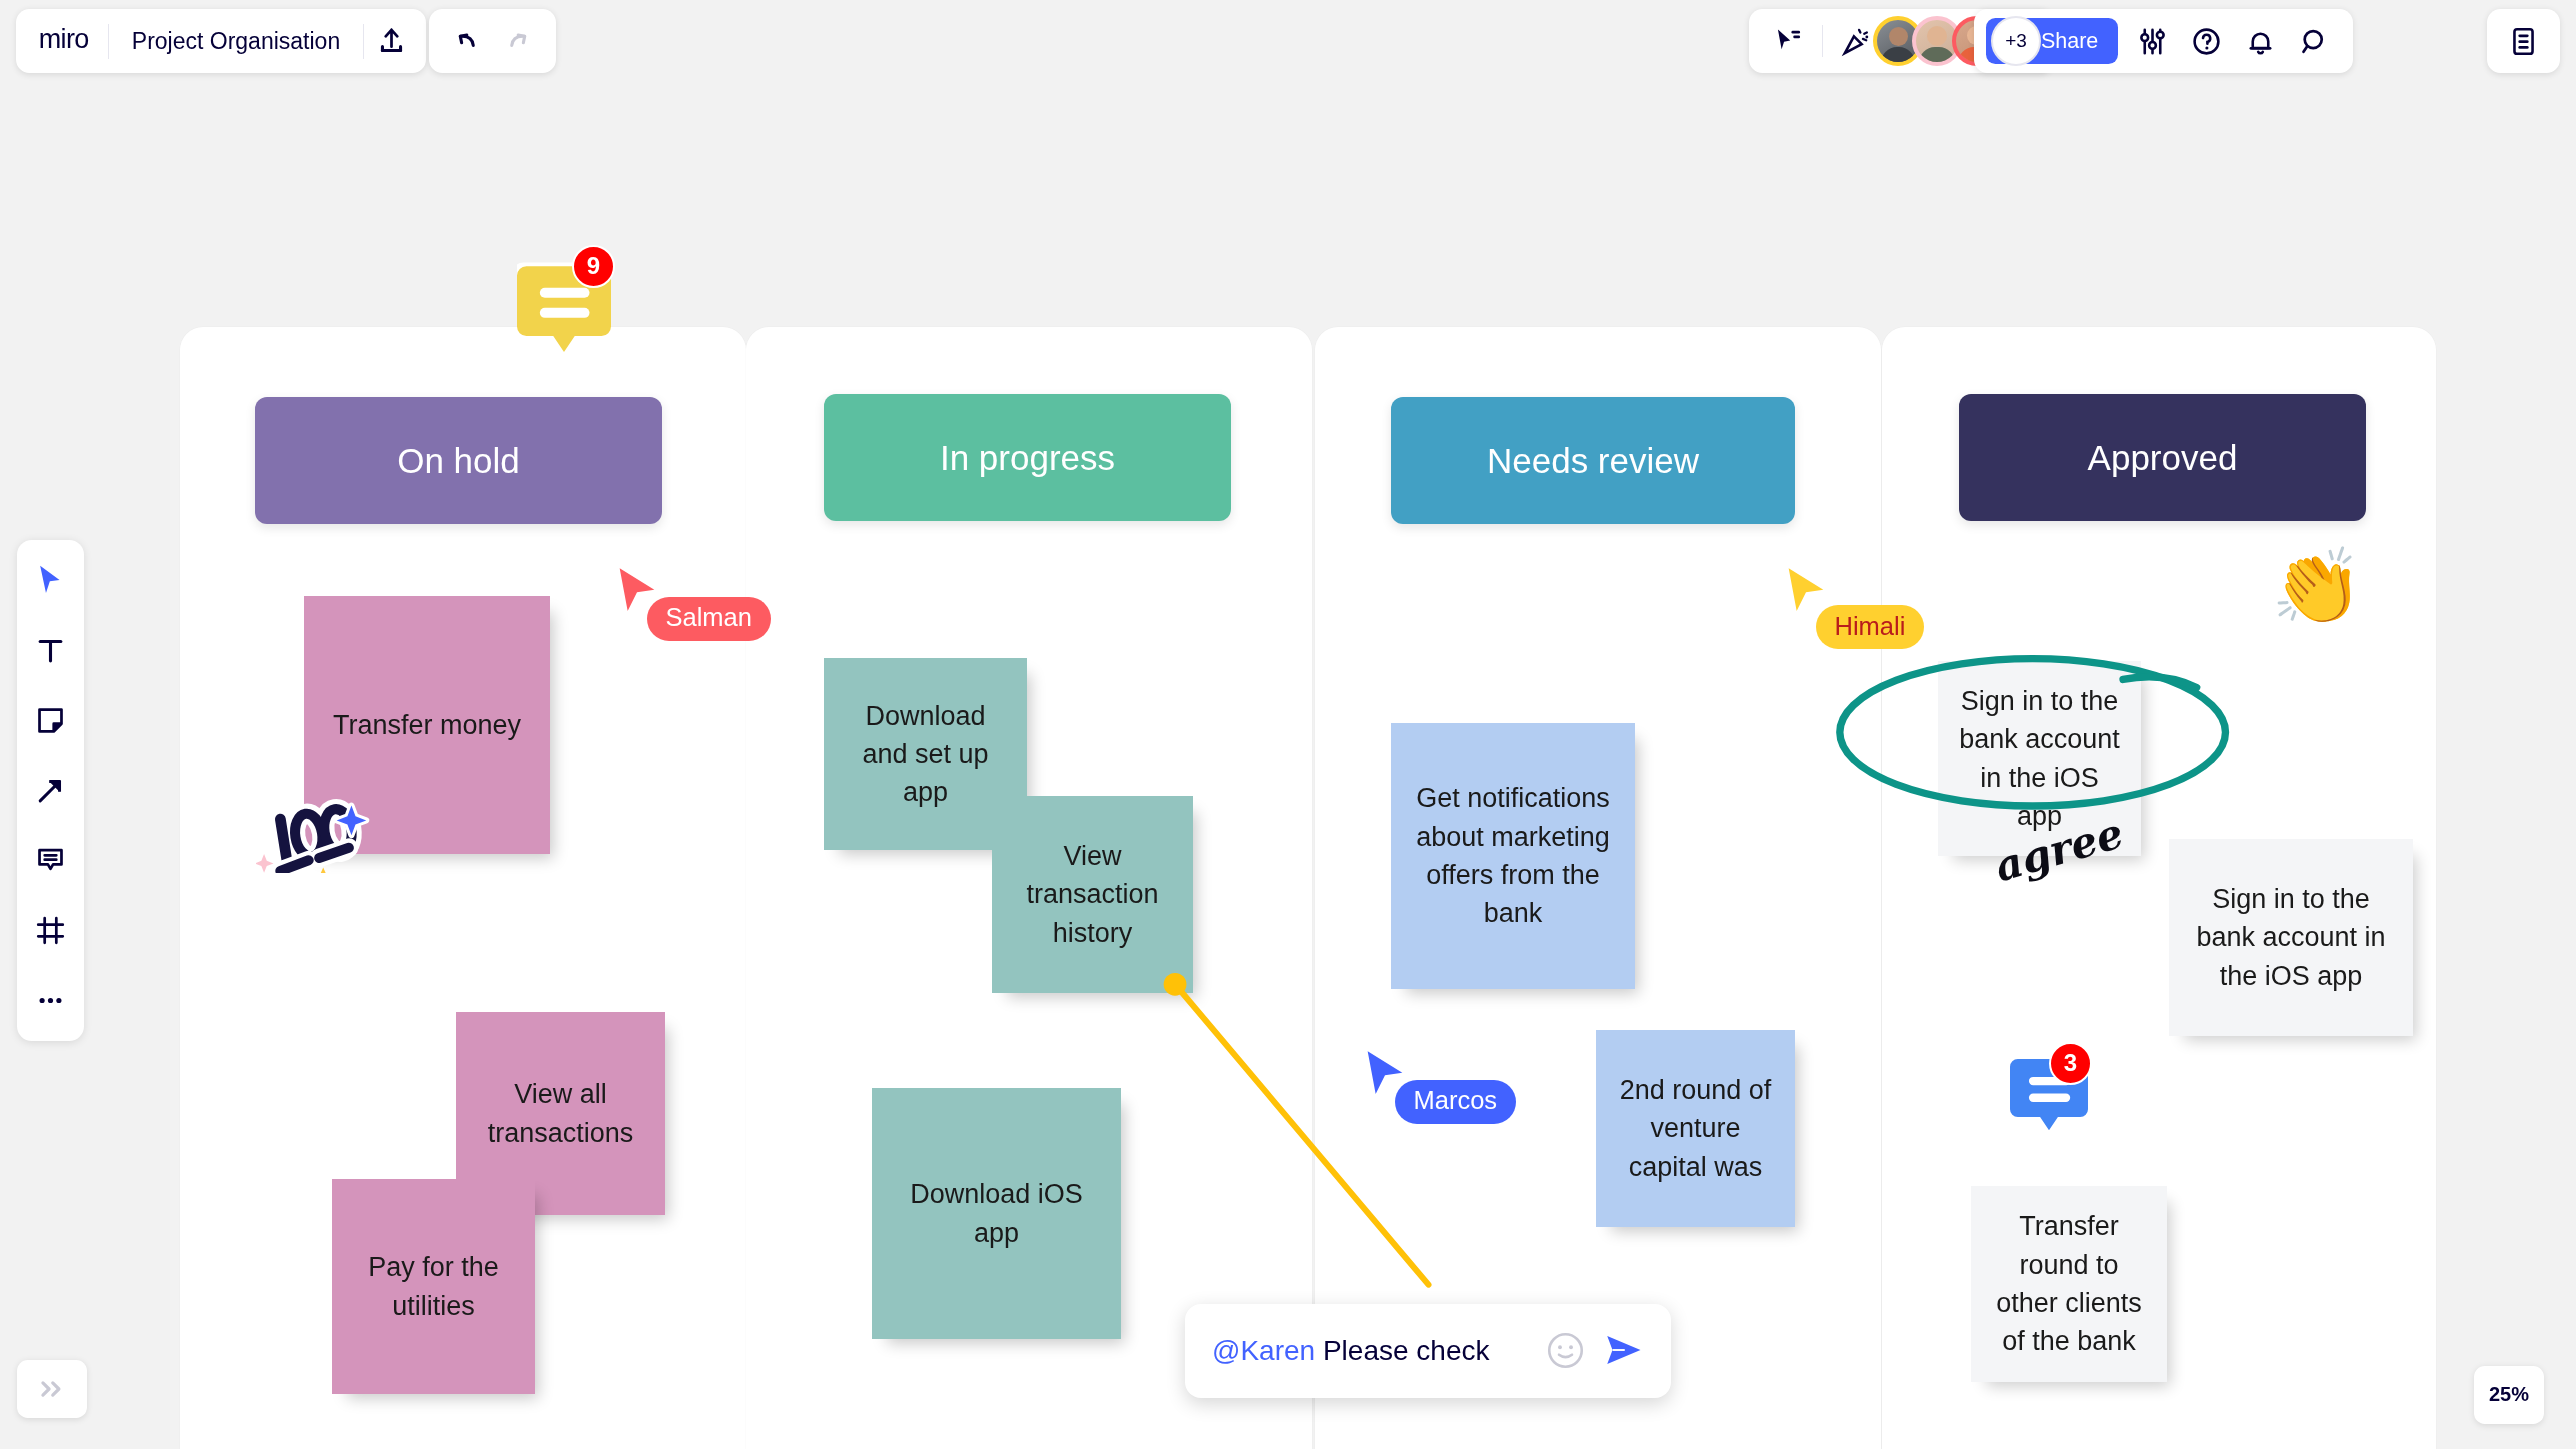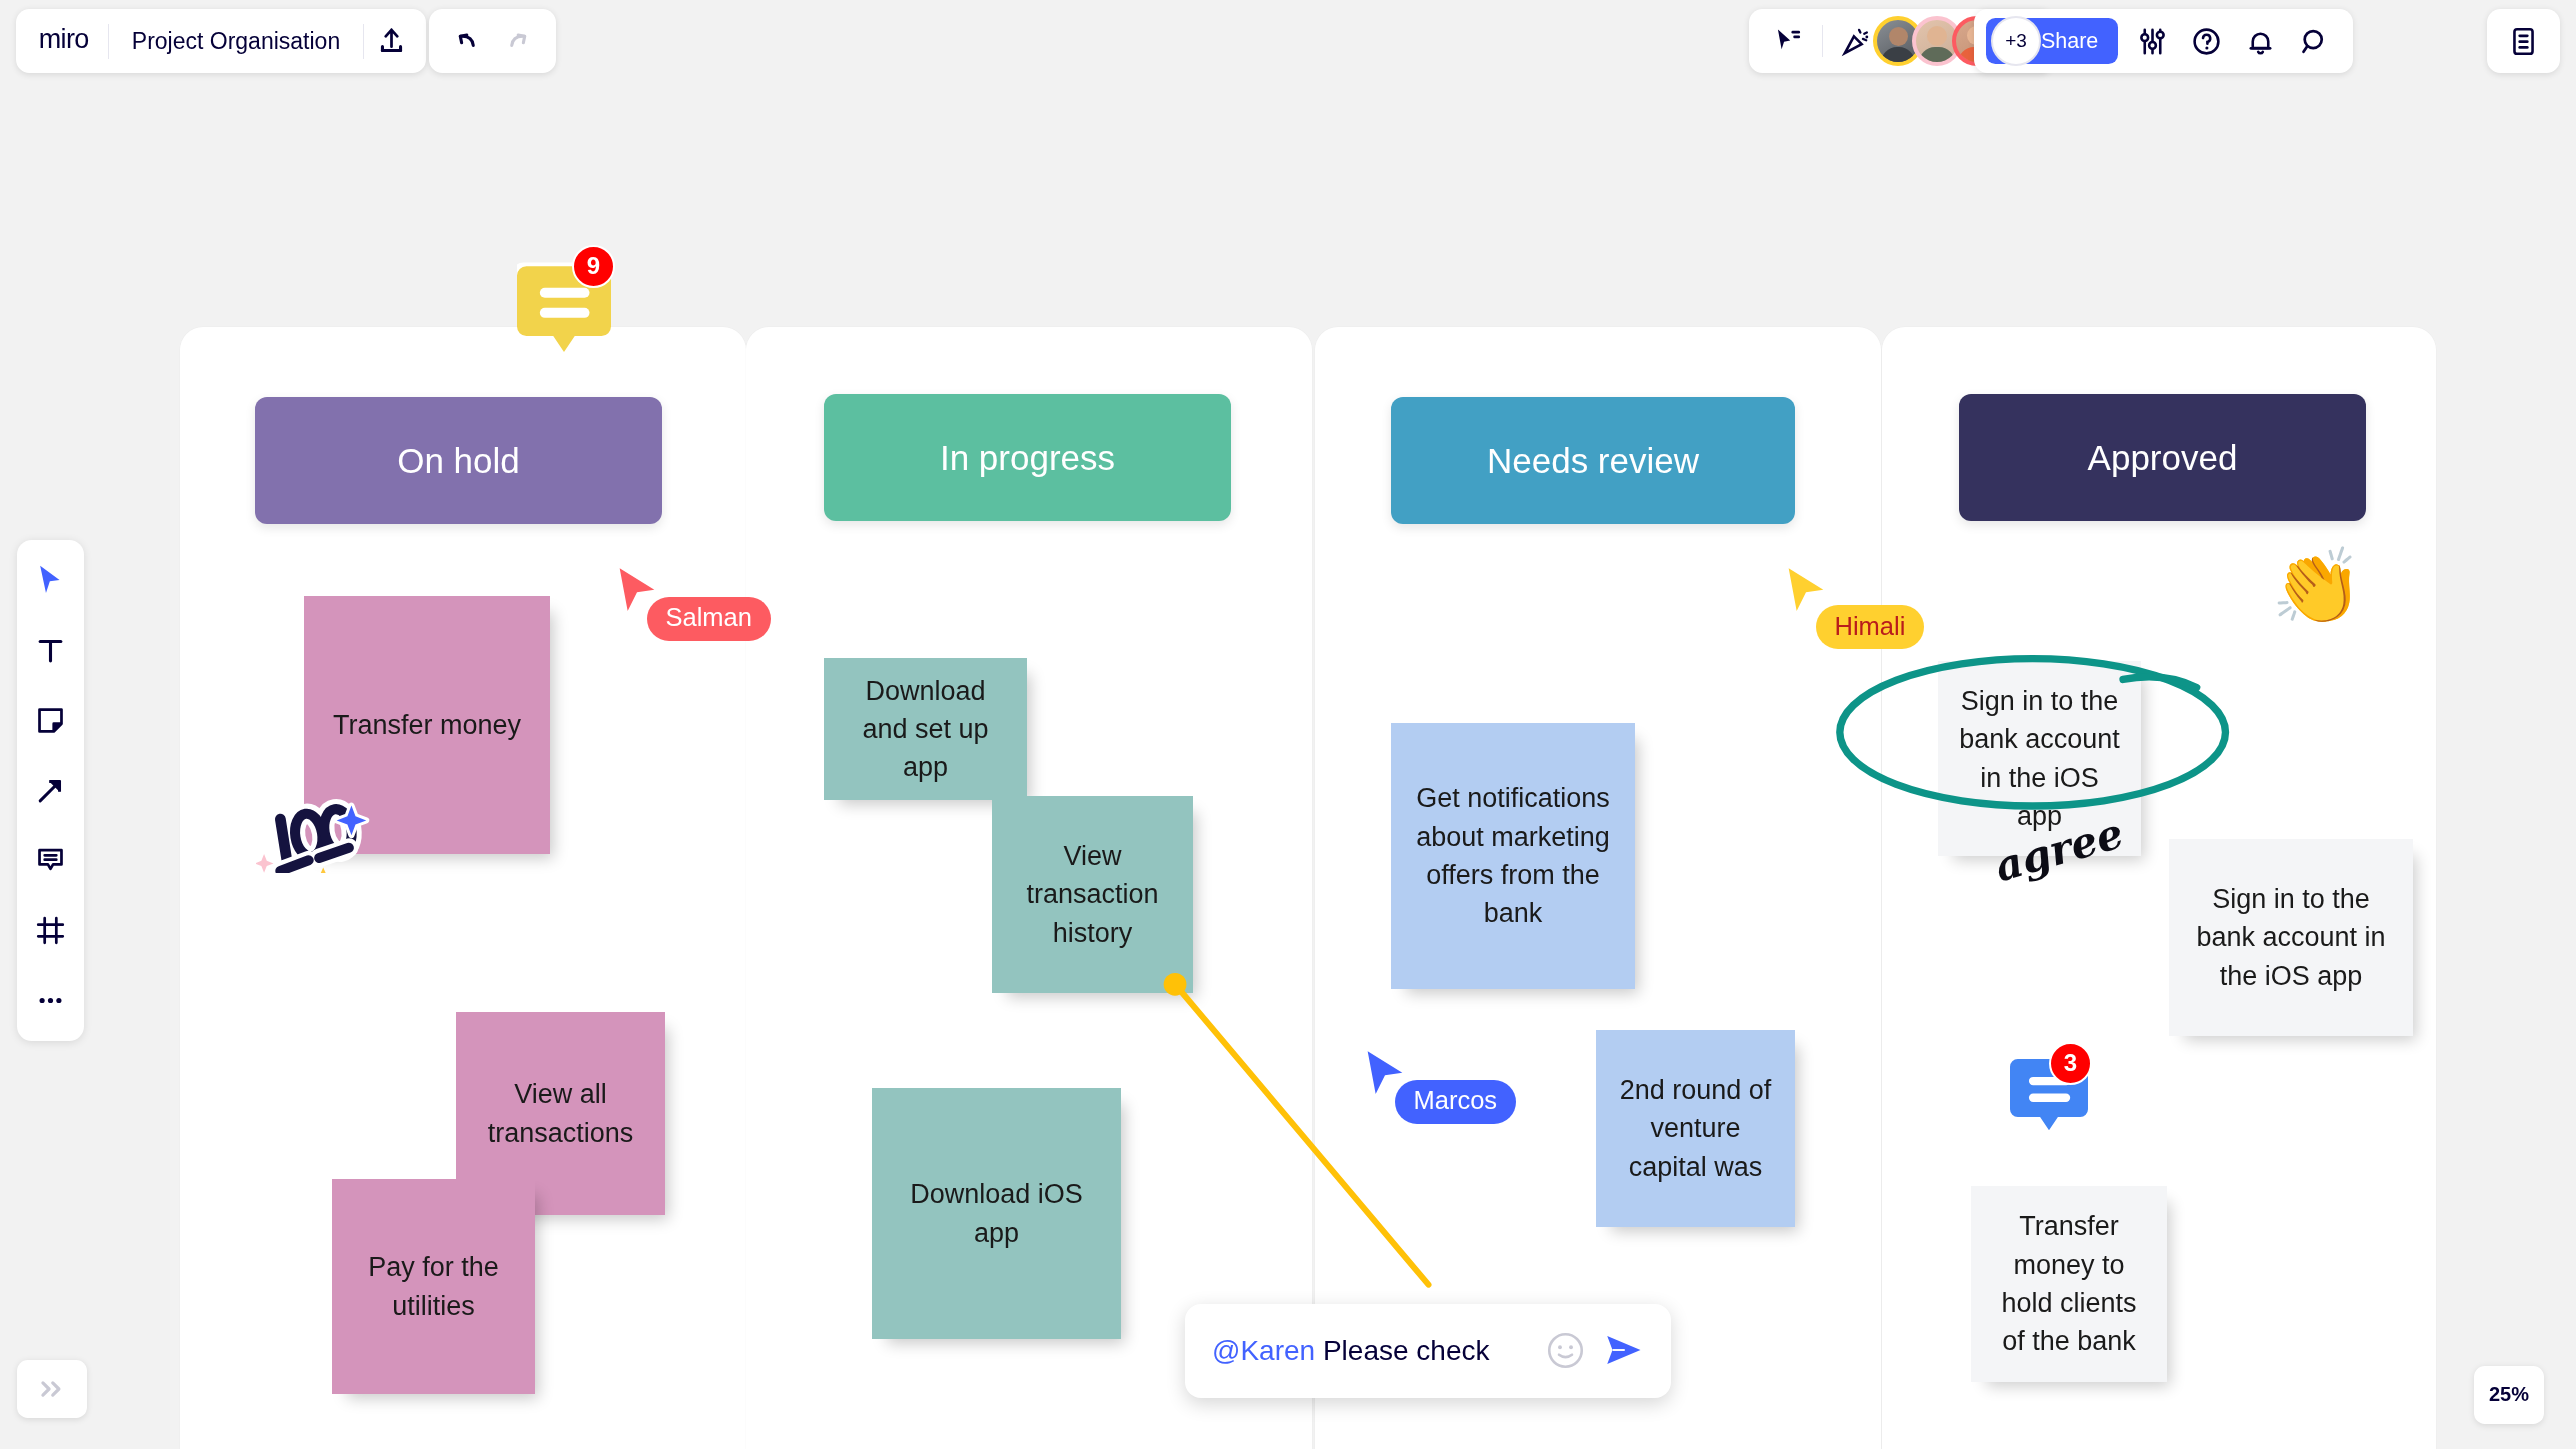--- a/index.html
+++ b/index.html
@@ -162,21 +162,21 @@
           <path d="M28 108 L72 99" stroke="#15133f" stroke-width="15" stroke-linecap="round"></path>
           <path d="M88 98 L134 90" stroke="#15133f" stroke-width="15" stroke-linecap="round"></path>
         </g>
         <path d="M142 20 l6 16 16 6 -16 6 -6 16 -6 -16 -16 -6 16 -6z" fill="#fff" stroke="#fff" stroke-width="9" stroke-linejoin="round"></path>
         <path d="M142 20 l6 16 16 6 -16 6 -6 16 -6 -16 -16 -6 16 -6z" fill="#4262ff"></path>
         <path d="M12 92 l4 10 10 4 -10 4 -4 10 -4 -10 -10 -4 10 -4z" fill="#fbc3cf"></path>
         <path d="M100 112 l4 9 9 4 -9 4 -4 9 -4 -9 -9 -4 9 -4z" fill="#ffc83d"></path>
       </svg>
     </div>
 
-    <div class="sticky" style="left:824px; top:658px; width:203px; height:142px; background:#93c4bf;">
+    <div class="sticky" style="left:824px; top:658px; width:203px; height:192px; background:#93c4bf;">
       <span>Download and set up app</span>
     </div>
     <div class="sticky" style="left:992px; top:796px; width:201px; height:197px; background:#93c4bf;">
       <span>View transaction history</span>
     </div>
     <div class="sticky" style="left:872px; top:1088px; width:249px; height:251px; background:#93c4bf;">
       <span>Download iOS app</span>
     </div>
 
     <svg style="position:absolute; left:1167px; top:976px; width:295px; height:329px; z-index:25; overflow:visible;" viewBox="0 0 440 490" width="295" height="329">
@@ -191,21 +191,21 @@
       <span>2nd round of venture capital was</span>
     </div>
 
     <div class="card-plain" style="left:1938px; top:661px; width:203px; height:195px;">
       <span>Sign in to the bank account in the iOS app</span>
     </div>
     <div class="card-plain" style="left:2169px; top:839px; width:244px; height:197px;">
       <span>Sign in to the bank account in the iOS app</span>
     </div>
     <div class="card-plain" style="left:1971px; top:1186px; width:196px; height:196px;">
-      <span>Transfer money to hold clients of the bank</span>
+      <span>Transfer round to other clients of the bank</span>
     </div>
 
     <svg style="position:absolute; left:1835px; top:654px; width:402px; height:154px; z-index:34; overflow:visible;" viewBox="0 0 600 230" width="402" height="154">
       <ellipse cx="295" cy="117" rx="288" ry="110" fill="none" stroke="#0d9488" stroke-width="11"></ellipse>
       <path d="M 430 38 q 60 -12 110 12" fill="none" stroke="#0d9488" stroke-width="11" stroke-linecap="round"></path>
     </svg>
 
     <svg style="position:absolute; left:1996px; top:832px; width:121px; height:74px; z-index:36; overflow:visible;" viewBox="0 0 180 110" width="121" height="74">
       <text x="6" y="74" transform="rotate(-16 6 74)" font-family="'DejaVu Serif', serif" font-style="italic" font-weight="700" font-size="62" fill="#0c0c15">agree</text>
     </svg>

